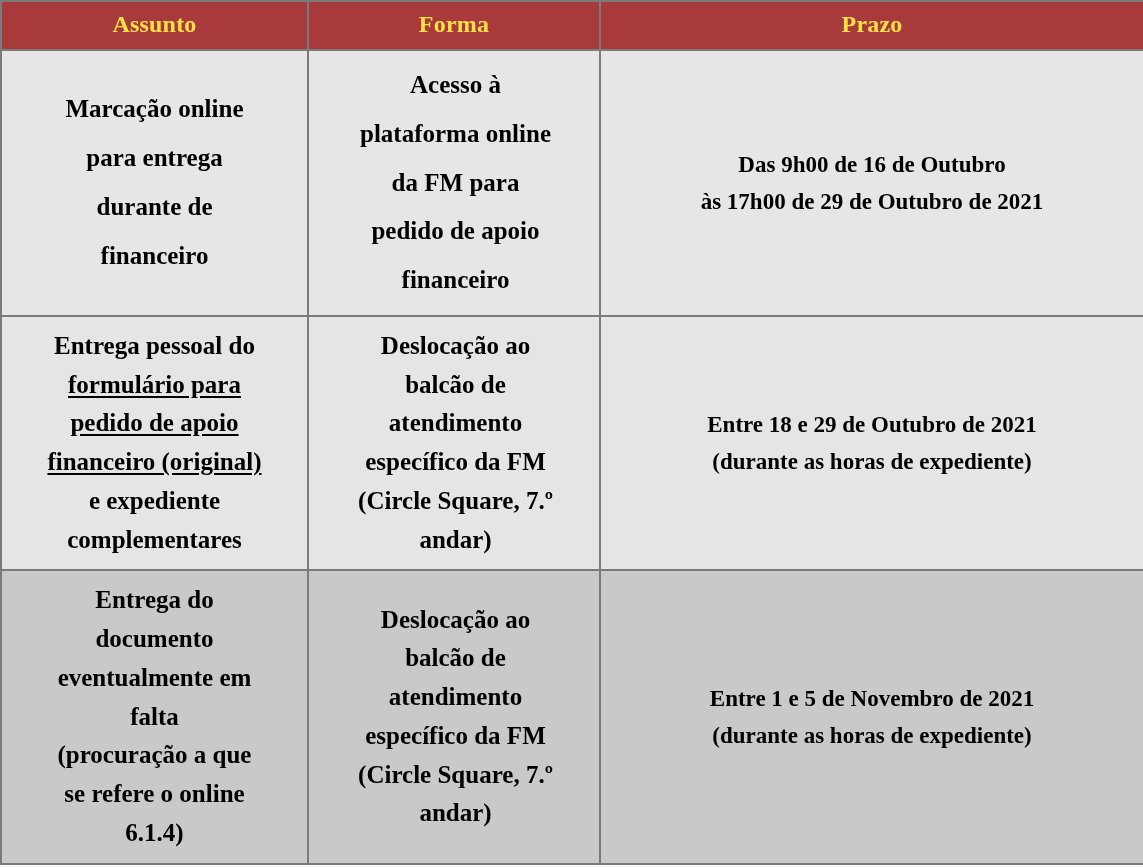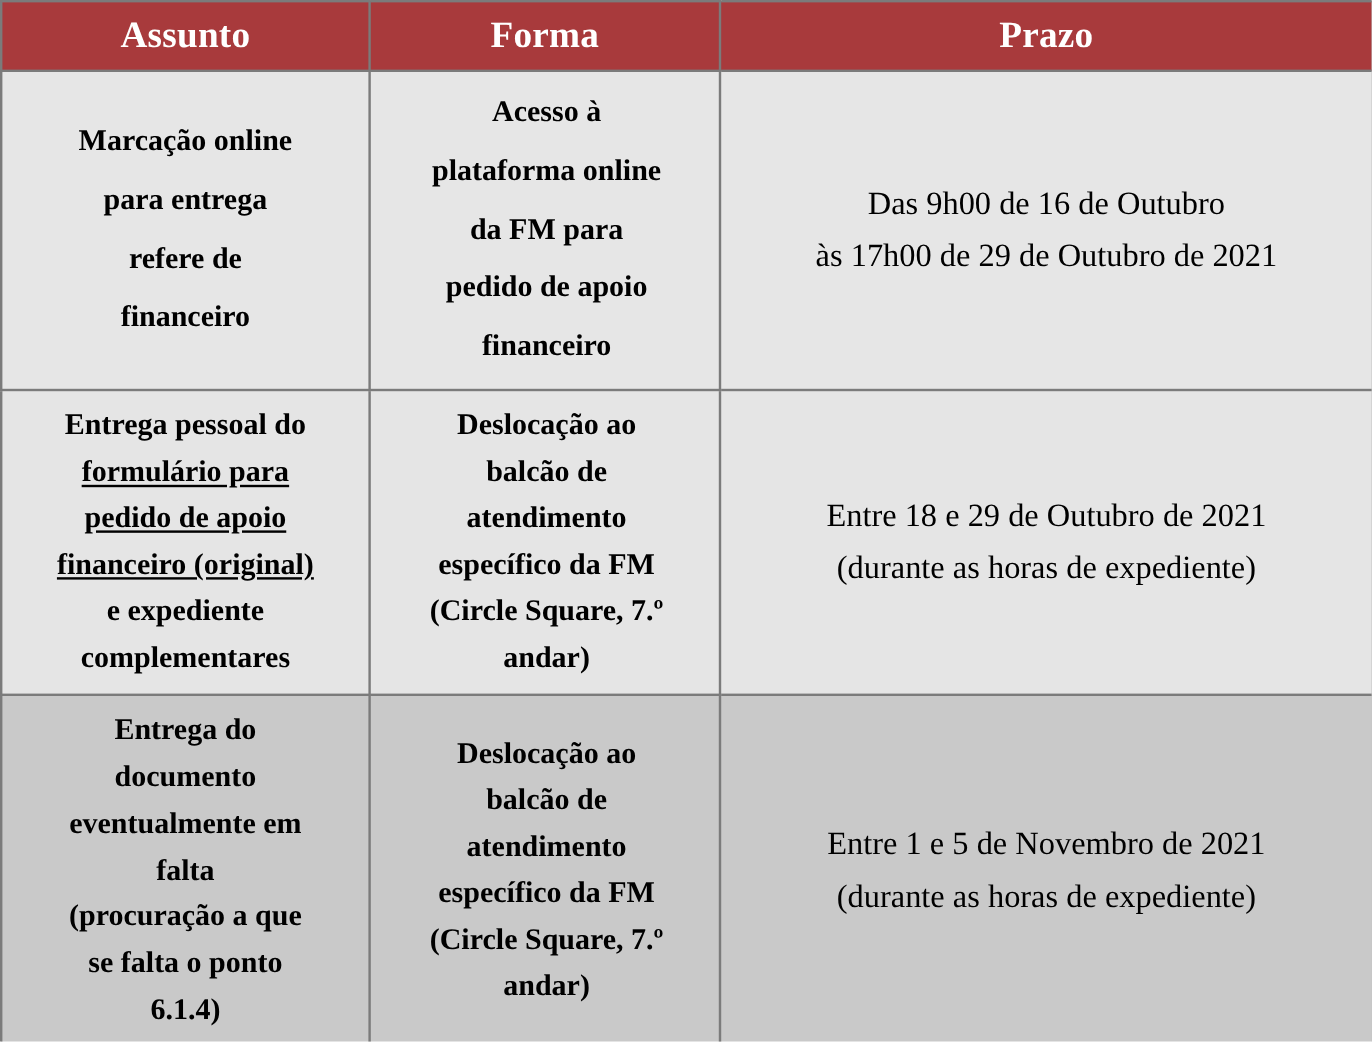--- a/index.html
+++ b/index.html
@@ -24,23 +24,23 @@
     table-layout: fixed;
   }
   table.schedule th,
   table.schedule td {
     border: 2px solid #7b7b7b;
     vertical-align: middle;
     text-align: center;
   }
   thead th {
     background: #a83a3c;
-    color: #ffffff;
+    color: #fde047;
     font-weight: bold;
-    font-size: 31px;
+    font-size: 24px;
     padding: 9px 6px 11px 6px;
     border-color: #7b7b7b;
     letter-spacing: 0.2px;
   }
   col.c-assunto { width: 307px; }
   col.c-forma   { width: 292px; }
   col.c-prazo   { width: 544px; }
 
   tbody tr.row-0 td { background: #e6e6e6; }
   tbody tr.row-1 td { background: #e5e5e5; }
@@ -52,22 +52,22 @@
     line-height: 1.55;
     padding: 10px 12px;
   }
   td.col-assunto { padding-left: 14px; padding-right: 14px; }
   td.col-forma   { padding-left: 10px; padding-right: 7px; margin-top: 12px; }
   tbody tr.row-0 td.col-assunto,
   tbody tr.row-0 td.col-forma {
     line-height: 1.95;
   }
   td.col-prazo {
-    font-weight: normal;
-    font-size: 27px;
+    font-weight: bold;
+    font-size: 23px;
     line-height: 1.62;
     padding: 10px 28px;
   }
   .line { display: block; }
   .u-line {
     display: block;
     text-decoration: underline;
     text-underline-offset: 3px;
   }
 </style>
@@ -86,21 +86,21 @@
         <th>Assunto</th>
         <th>Forma</th>
         <th>Prazo</th>
       </tr>
     </thead>
     <tbody>
       <tr class="row-0">
         <td class="col-assunto">
           <span class="line">Marcação online</span>
           <span class="line">para entrega</span>
-          <span class="line">refere de</span>
+          <span class="line">durante de</span>
           <span class="line">financeiro</span>
         </td>
         <td class="col-forma">
           <span class="line">Acesso à</span>
           <span class="line">plataforma online</span>
           <span class="line">da FM para</span>
           <span class="line">pedido de apoio</span>
           <span class="line">financeiro</span>
         </td>
         <td class="col-prazo">
@@ -130,21 +130,21 @@
           <span class="line">(durante as horas de expediente)</span>
         </td>
       </tr>
       <tr class="row-2">
         <td class="col-assunto">
           <span class="line">Entrega do</span>
           <span class="line">documento</span>
           <span class="line">eventualmente em</span>
           <span class="line">falta</span>
           <span class="line">(procuração a que</span>
-          <span class="line">se falta o ponto</span>
+          <span class="line">se refere o online</span>
           <span class="line">6.1.4)</span>
         </td>
         <td class="col-forma">
           <span class="line">Deslocação ao</span>
           <span class="line">balcão de</span>
           <span class="line">atendimento</span>
           <span class="line">específico da FM</span>
           <span class="line">(Circle Square, 7.º</span>
           <span class="line">andar)</span>
         </td>

